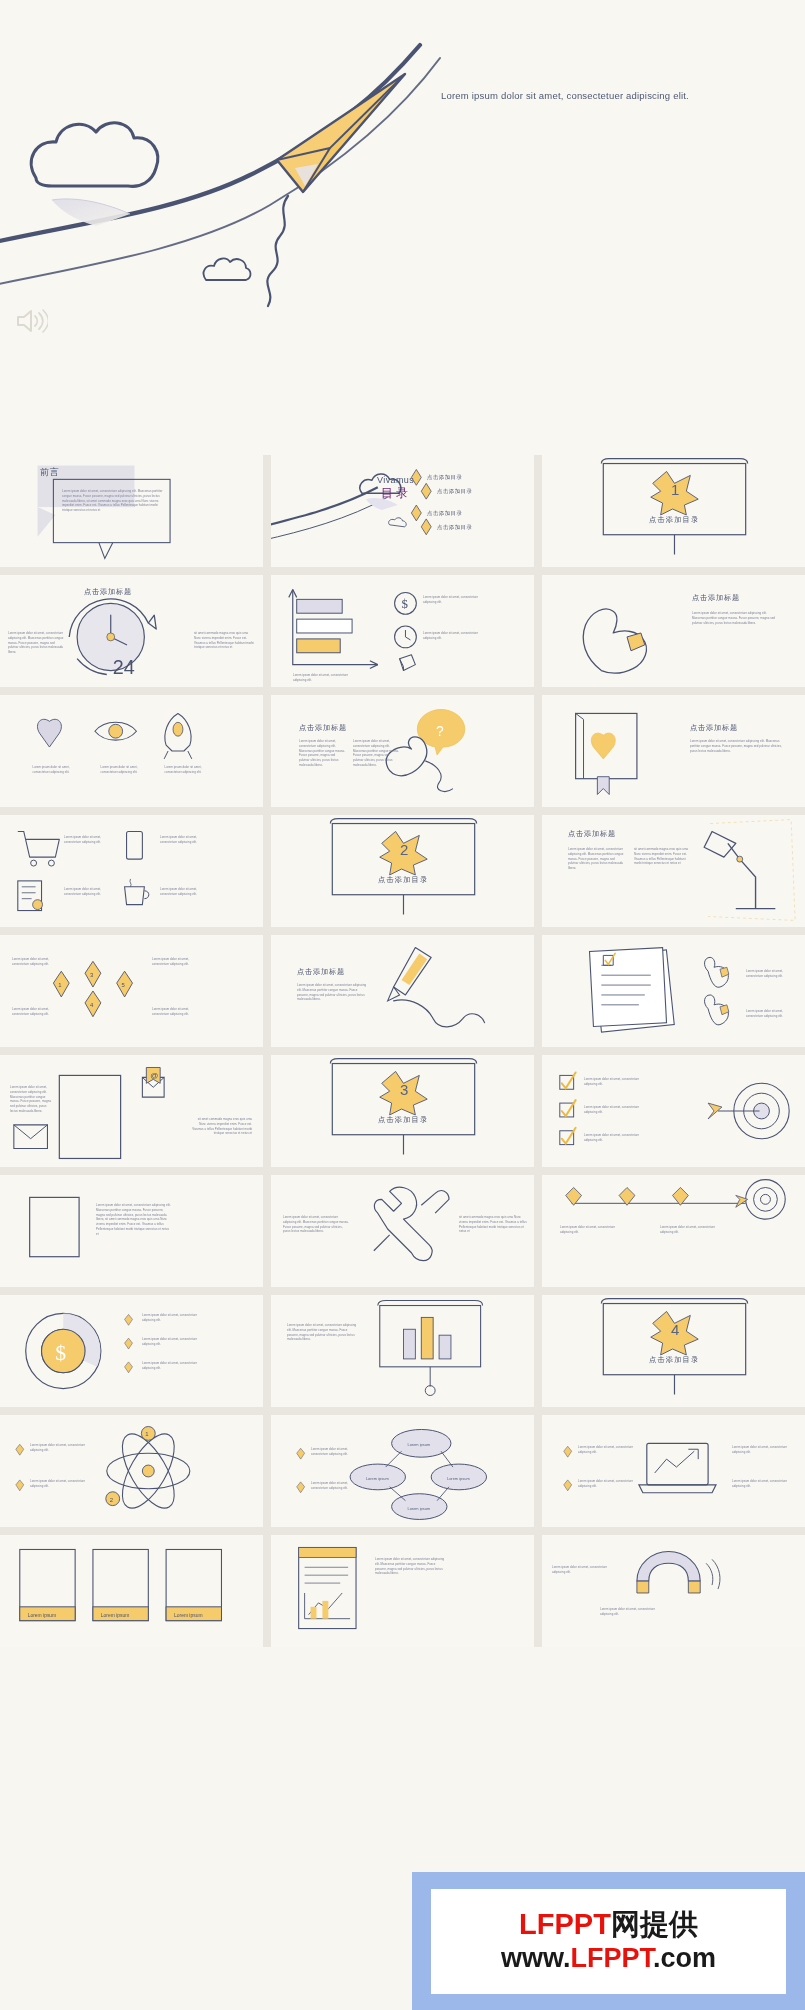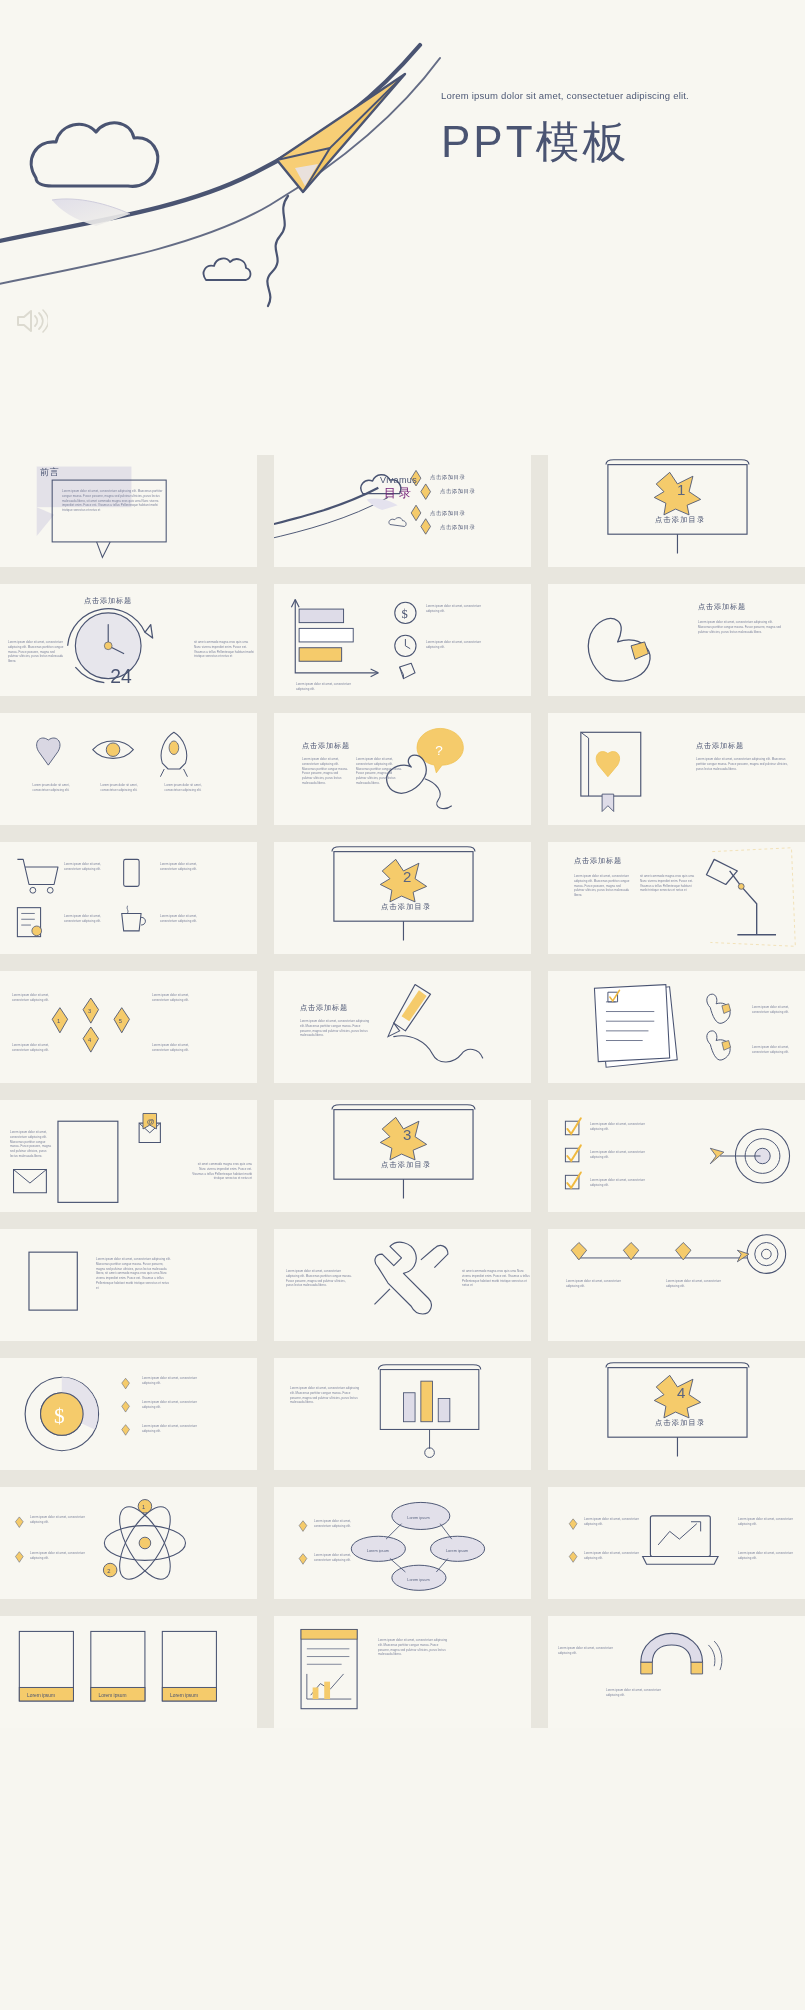--- a/index.html
+++ b/index.html
@@ -25,21 +25,21 @@
   .hero-t2{font-size:44px;color:#4a5472;letter-spacing:3px;line-height:1.1;
            font-weight:400;margin:2px 0 0 0;}
   .speaker{position:absolute;left:14px;top:306px;width:34px;height:30px;}
 
   
   .grid{
     position:absolute;top:455px;left:0;
     width:805px;
     display:grid;
     grid-template-columns:repeat(3,1fr);
-    gap:17px;
+    gap:8px;
     background:#e8e6de;
     padding:0 0 0 0;
   }
   .slide{
     position:relative;
     background:#f8f7f1;
     height:112px;
     overflow:hidden;
   }
   .slide svg{position:absolute;left:0;top:0;width:100%;height:100%;}
@@ -120,21 +120,20 @@
       <svg width="34" height="30" viewBox="0 0 34 30">
         <path d="M 4 11 L 10 11 L 17 5 L 17 25 L 10 19 L 4 19 Z" fill="none" stroke="#dcdad0" stroke-width="2" stroke-linejoin="round"></path>
         <path d="M 21 10 C 24 13 24 17 21 20" fill="none" stroke="#dcdad0" stroke-width="1.8" stroke-linecap="round"></path>
         <path d="M 25 7 C 30 12 30 18 25 23" fill="none" stroke="#dcdad0" stroke-width="1.8" stroke-linecap="round"></path>
         <path d="M 29 4 C 36 11 36 19 29 26" fill="none" stroke="#dcdad0" stroke-width="1.6" stroke-linecap="round"></path>
       </svg>
     </div>
 
     <div class="hero-text">
       <p class="hero-sub">Lorem ipsum dolor sit amet, consectetuer adipiscing elit.</p>
-      <div class="hero-t2">PPT模板</div>
     </div>
   </div>
 
   <div class="grid">
 
     <div class="slide">
       <svg viewBox="0 0 266 112">
         <rect x="38" y="10" width="98" height="42" fill="#dddbe6" opacity=".8"></rect>
         <path d="M 38 52 L 38 82 L 56 60 Z" fill="#dddbe6" opacity=".8"></path>
         <rect x="54" y="24" width="118" height="64" fill="none" stroke="#4a5472" stroke-width="1.1"></rect>
@@ -577,14 +576,24 @@
         <path d="M 96 46 L 108 46 L 108 58 L 96 58 Z" fill="#f5cb6b" stroke="#4a5472" stroke-width=".9"></path>
         <path d="M 148 46 L 160 46 L 160 58 L 148 58 Z" fill="#f5cb6b" stroke="#4a5472" stroke-width=".9"></path>
         <path d="M 166 28 C 172 34 174 42 172 50 M 172 24 C 180 32 182 44 178 54" fill="none" stroke="#4a5472" stroke-width=".9"></path>
       </svg>
       <div class="lorem" style="left:10px;top:30px;width:62px;">Lorem ipsum dolor sit amet, consectetuer adipiscing elit.</div>
       <div class="lorem" style="left:58px;top:72px;width:62px;">Lorem ipsum dolor sit amet, consectetuer adipiscing elit.</div>
     </div>
 
   </div>
 
+  <div class="wm">
+    <div class="wm-in">
+      <div class="wm-l1">
+        <span class="red">LFPPT</span><span class="blk">网提供</span>
+      </div>
+      <div class="wm-l2">
+        <span class="blk">www.</span><span class="red">LFPPT</span><span class="blk">.com</span>
+      </div>
+    </div>
+  </div>
 
 </div>
 
 </body></html>

